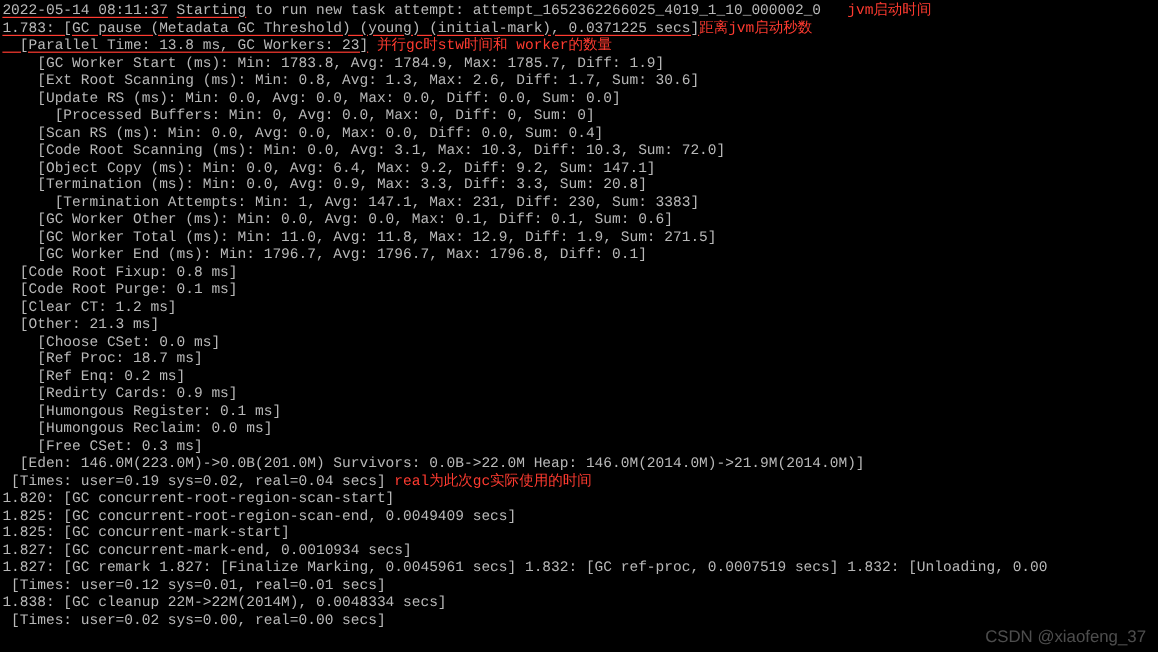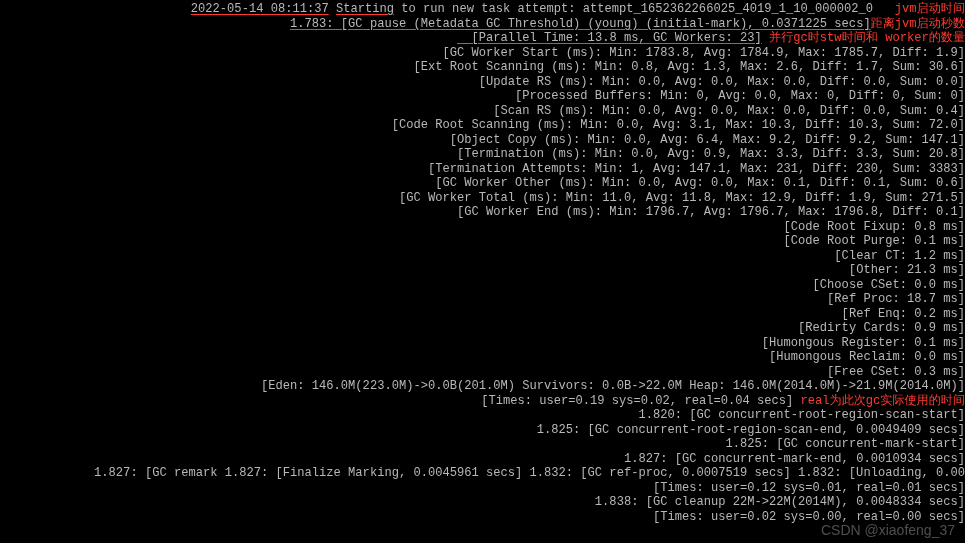--- a/index.html
+++ b/index.html
@@ -16,21 +16,20 @@
     position: relative;
   }
   .grey { color: #b8b8b8; }
   .red  { color: #ff3b30; }
   .u    { text-decoration: underline; text-decoration-color: #ff3b30; text-underline-offset: 2px; }
   pre {
     margin: 0;
     padding: 2px 0 0 2px;
     white-space: pre;
     font-family: inherit;
-    text-align: right;
   }
   .wm {
     position: absolute;
     right: 10px;
     bottom: 6px;
     color: rgba(220,220,220,0.35);
     font-size: 14px;
     font-family: Arial, sans-serif;
     pointer-events: none;
   }

